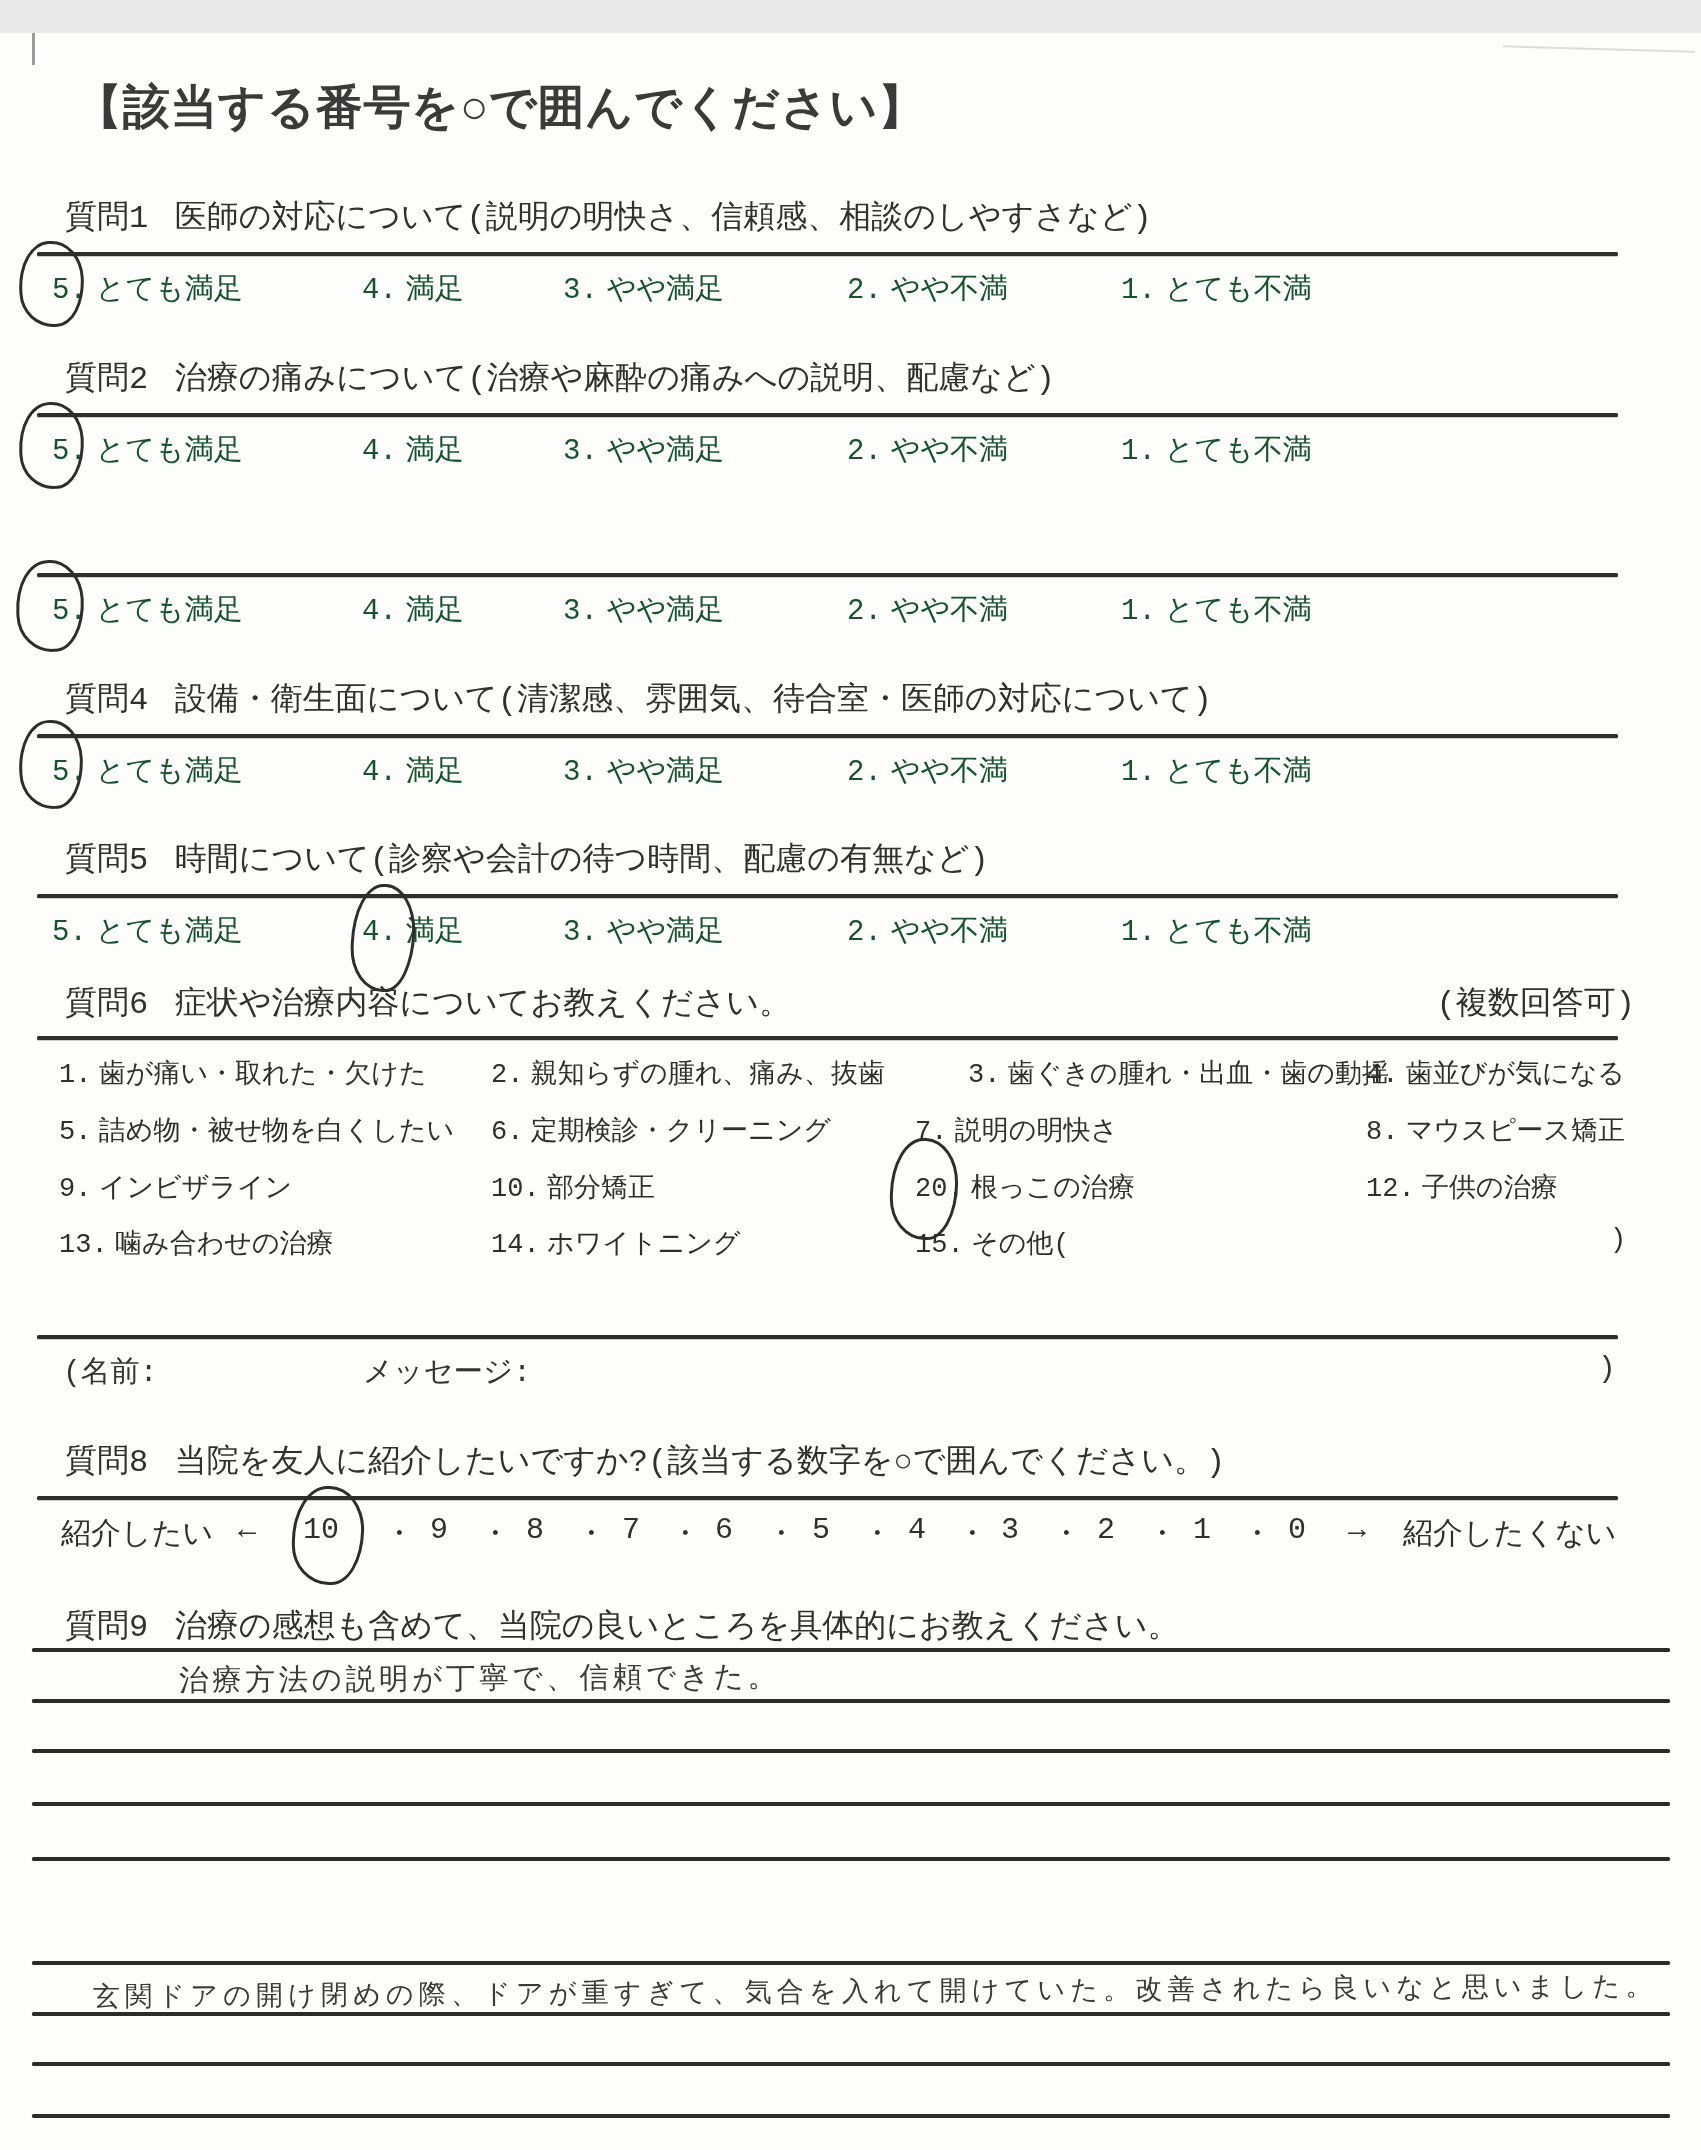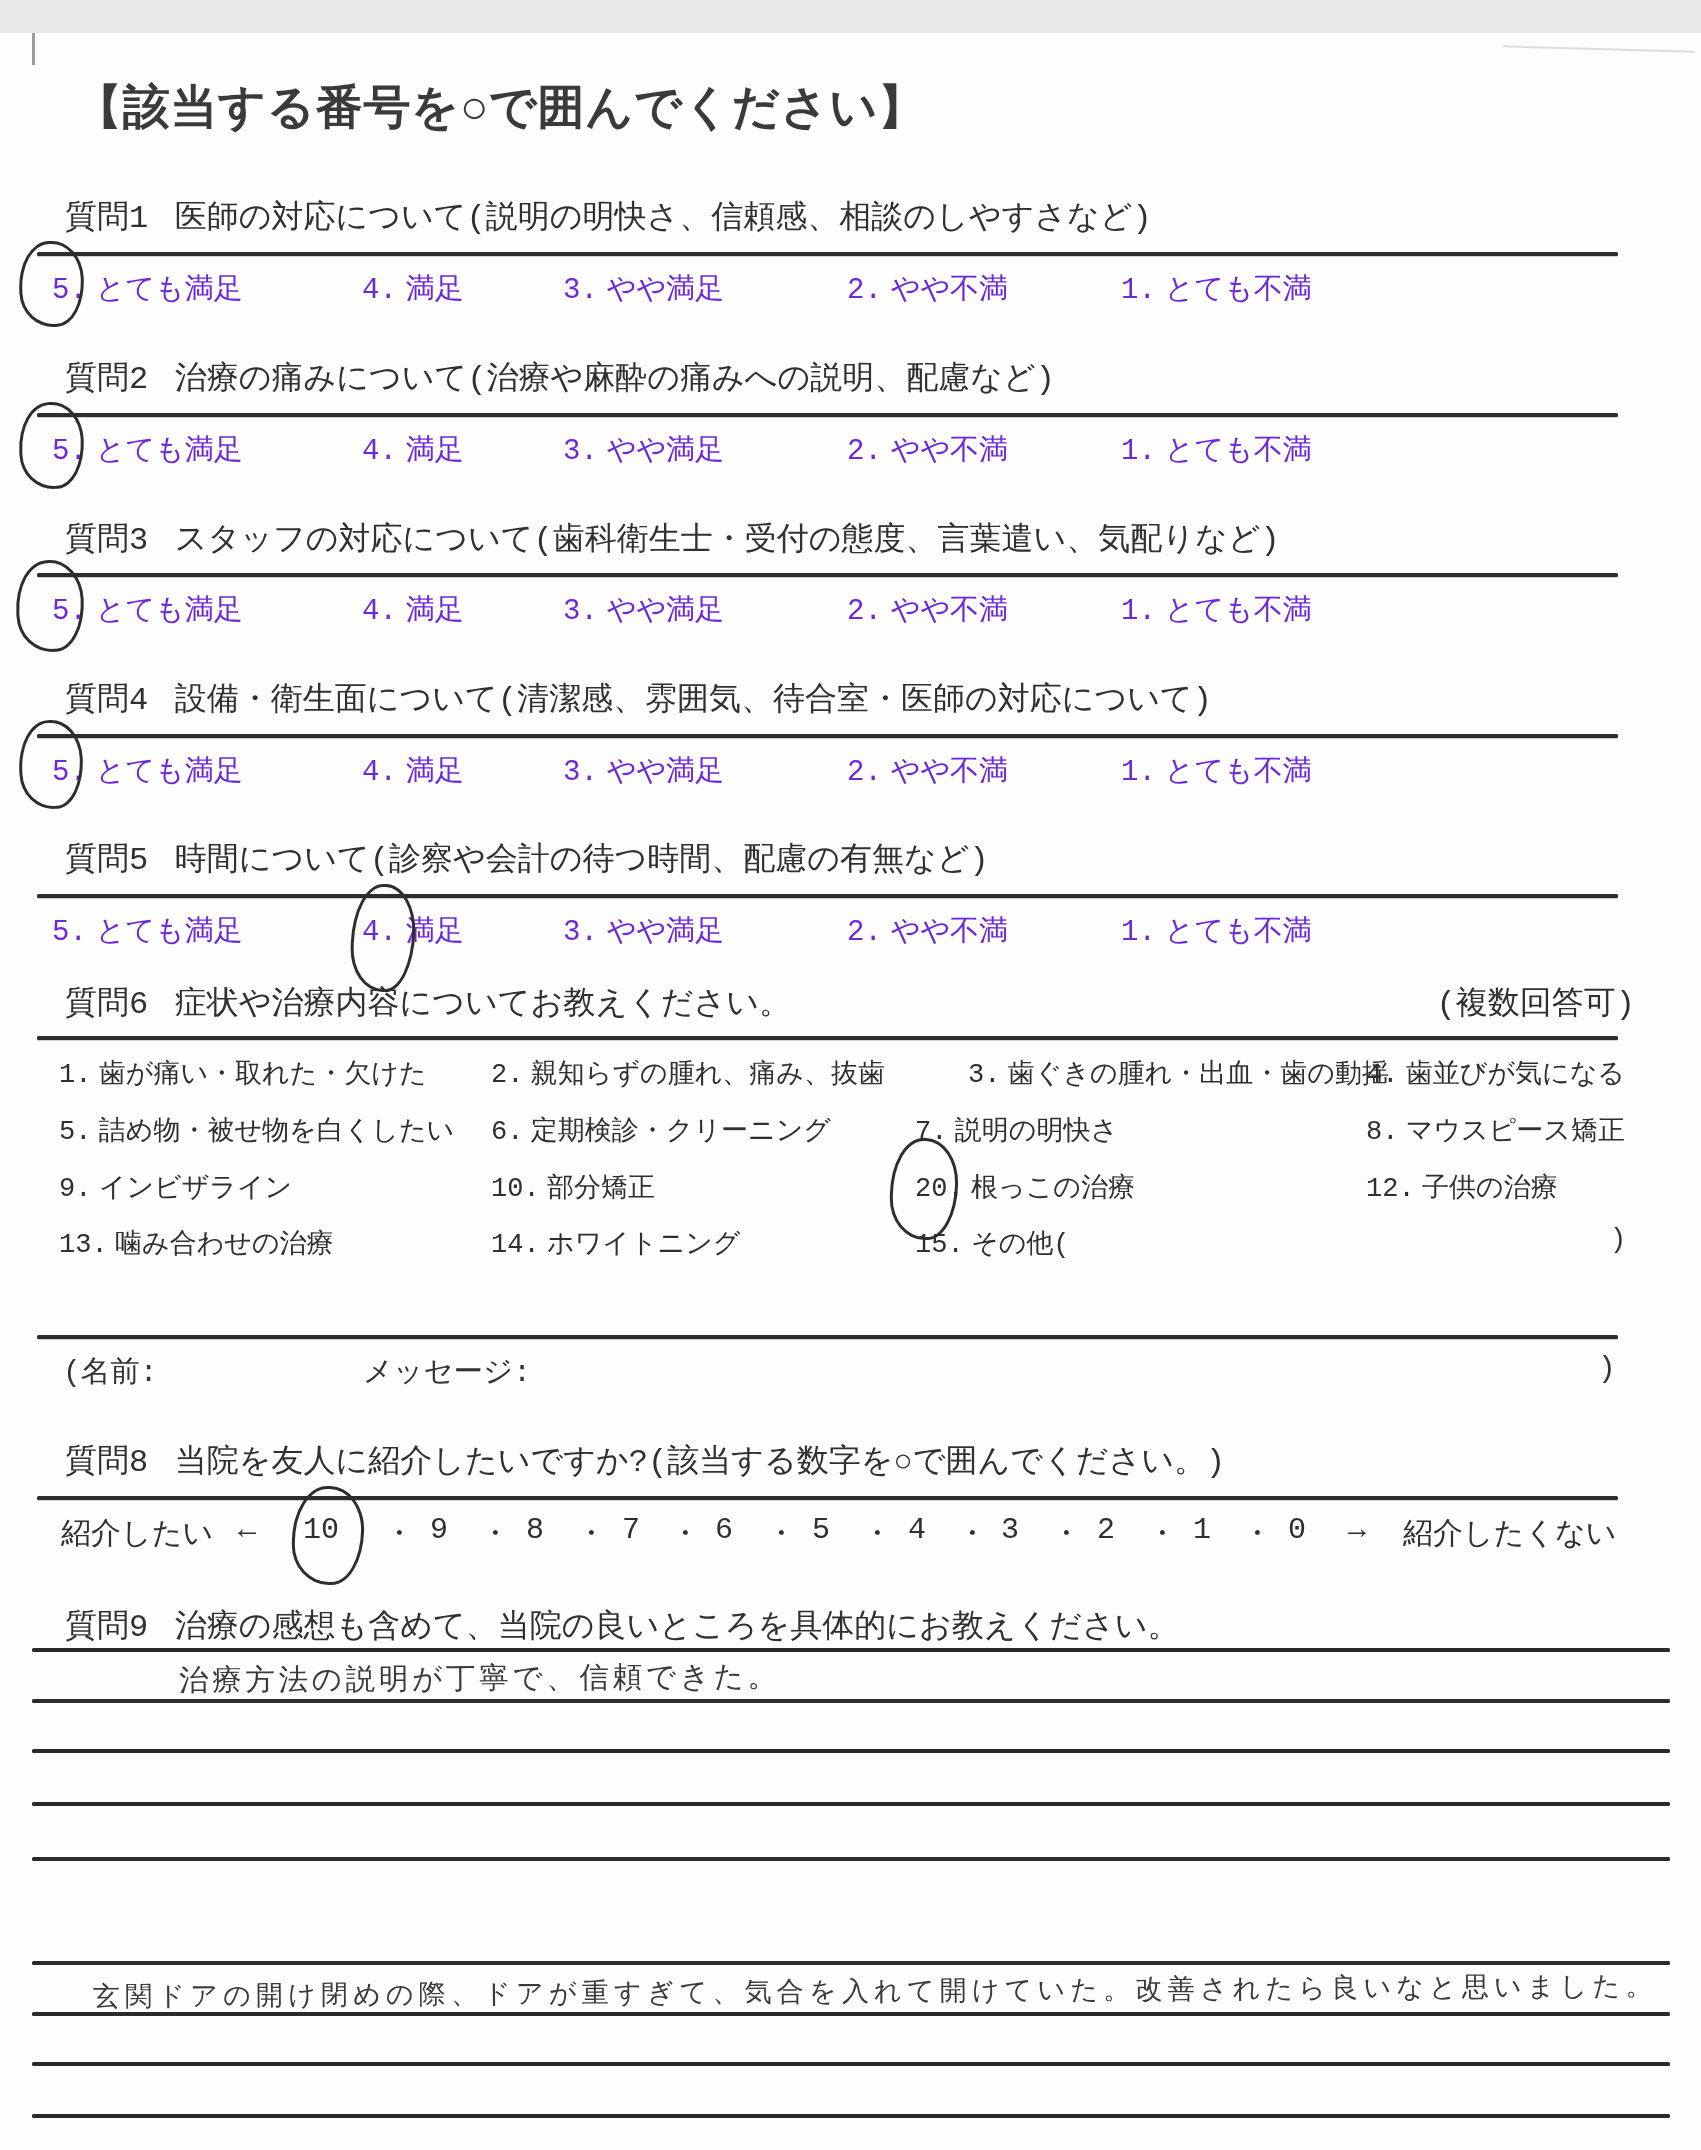--- a/index.html
+++ b/index.html
@@ -13,21 +13,21 @@
     margin-top:33px;
   }
   .doc-title{
     position:absolute;left:75px;top:43px;margin:0;
     font-size:47px;font-weight:600;letter-spacing:0.7px;color:#3a3a3a;white-space:nowrap;
   }
   .q-head{position:absolute;left:65px;font-size:32px;white-space:nowrap;color:#303030;font-weight:500;}
   .q-head .q-label{margin-right:26.6px;}
   .rule{position:absolute;left:37px;width:1581px;height:4.4px;background:#2e2e2e;border-radius:1.5px;box-shadow:0 0.7px 0 rgba(0,0,0,.25);}
   .ans-line{position:absolute;left:32px;width:1638px;height:3.7px;background:#2b2b2b;border-radius:1.5px;}
-  .scale-row{position:absolute;left:0;width:1701px;height:41px;font-size:29px;color:#6d28d9;}
+  .scale-row{position:absolute;left:0;width:1701px;height:41px;font-size:29px;color:#14532d;}
   .opt{position:absolute;white-space:nowrap;}
   .opt .num{margin-right:8.9px;}
   .q6-row{position:absolute;left:0;width:1701px;height:38px;font-size:27px;color:#2f2f2f;}
   .item{position:absolute;white-space:nowrap;}
   .item .num{margin-right:7.4px;}
   .q6-note{position:absolute;right:66px;font-size:32px;color:#303030;white-space:nowrap;}
   .inline-label{position:absolute;white-space:nowrap;font-size:29.5px;color:#333;}
   .nps{position:absolute;left:0;width:1701px;height:44px;font-size:30px;color:#2f2f2f;}
   .nps span{position:absolute;white-space:nowrap;}
   .hand-circle{
@@ -68,23 +68,20 @@
   <div class="rule" style="top:380px"></div>
   <div class="scale-row" style="top:397px">
     <span class="opt" style="left:52px"><span class="num">5.</span><span>とても満足</span></span>
     <span class="opt" style="left:362px"><span class="num">4.</span><span>満足</span></span>
     <span class="opt" style="left:563px"><span class="num">3.</span><span>やや満足</span></span>
     <span class="opt" style="left:847px"><span class="num">2.</span><span>やや不満</span></span>
     <span class="opt" style="left:1121px"><span class="num">1.</span><span>とても不満</span></span>
   </div>
   <div class="hand-circle" style="left:19px;top:369px;width:59px;height:81px"></div>
 
-  <div class="q-head" style="top:484px">
-    <span class="q-label">質問3</span><span>スタッフの対応について(歯科衛生士・受付の態度、言葉遣い、気配りなど)</span>
-  </div>
   <div class="rule" style="top:540px"></div>
   <div class="scale-row" style="top:557px">
     <span class="opt" style="left:52px"><span class="num">5.</span><span>とても満足</span></span>
     <span class="opt" style="left:362px"><span class="num">4.</span><span>満足</span></span>
     <span class="opt" style="left:563px"><span class="num">3.</span><span>やや満足</span></span>
     <span class="opt" style="left:847px"><span class="num">2.</span><span>やや不満</span></span>
     <span class="opt" style="left:1121px"><span class="num">1.</span><span>とても不満</span></span>
   </div>
   <div class="hand-circle" style="left:16px;top:527px;width:62px;height:86px"></div>
 

